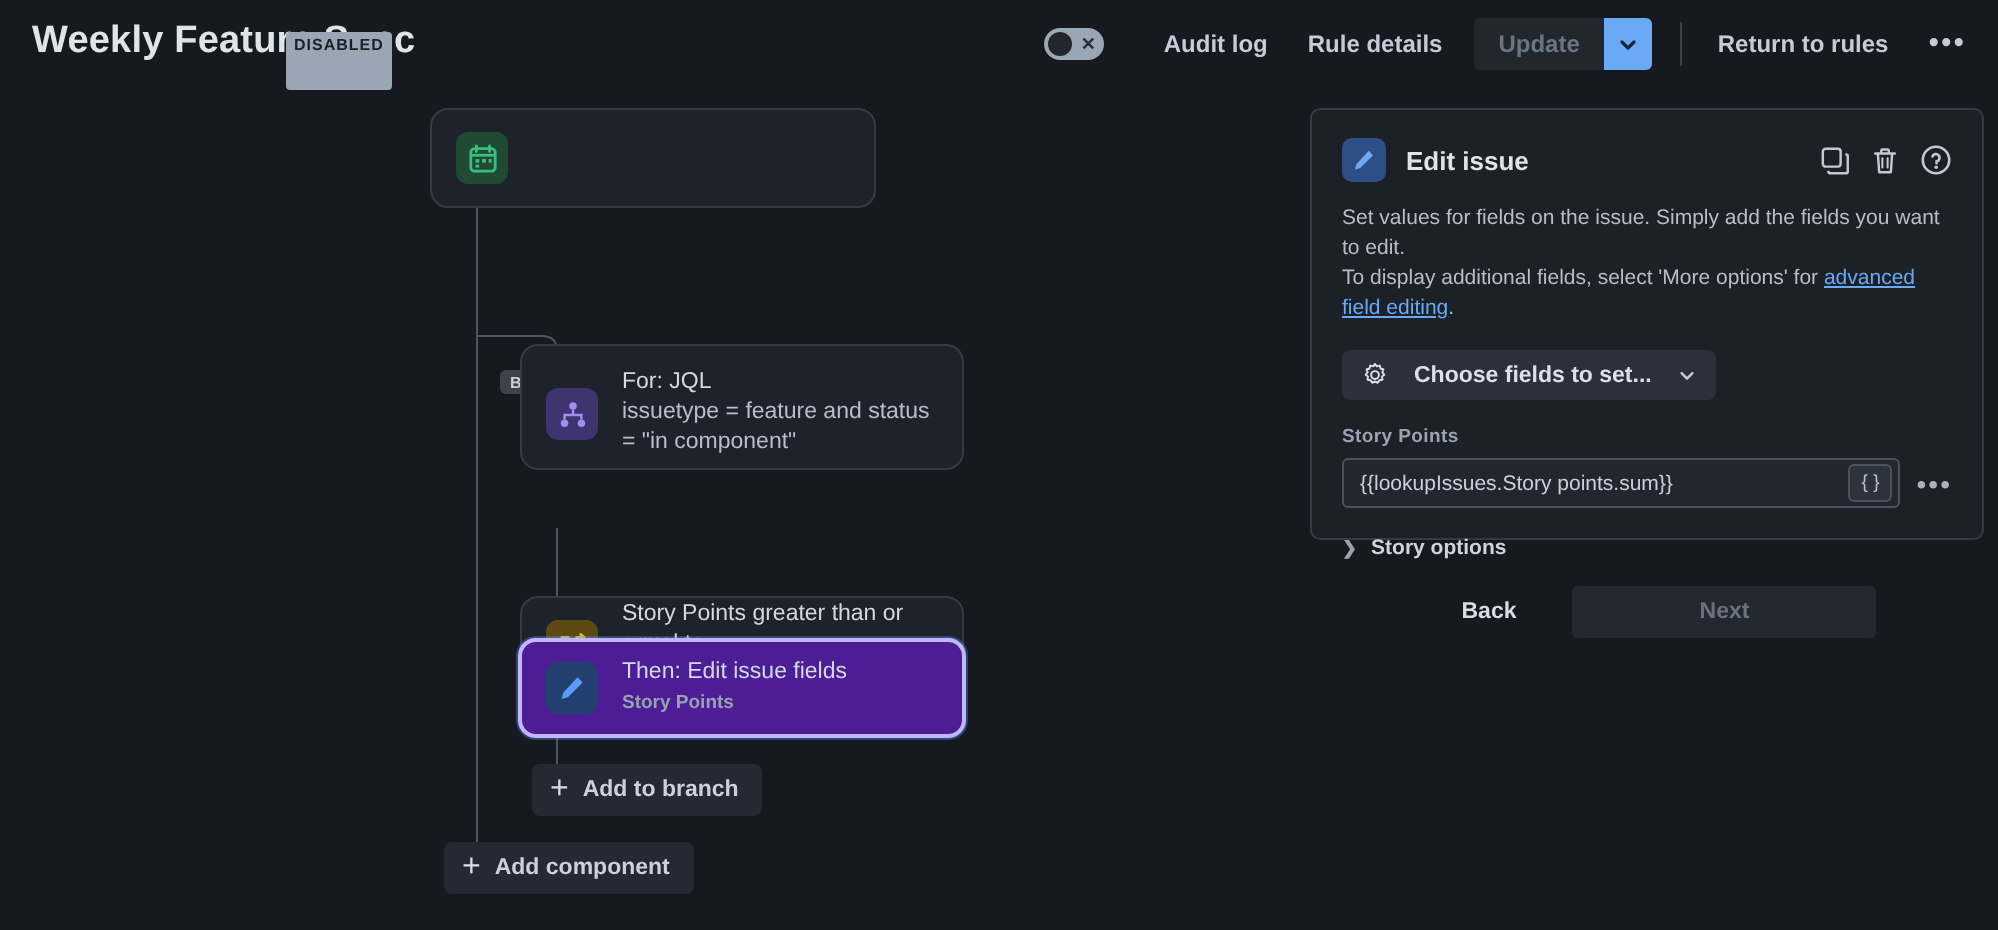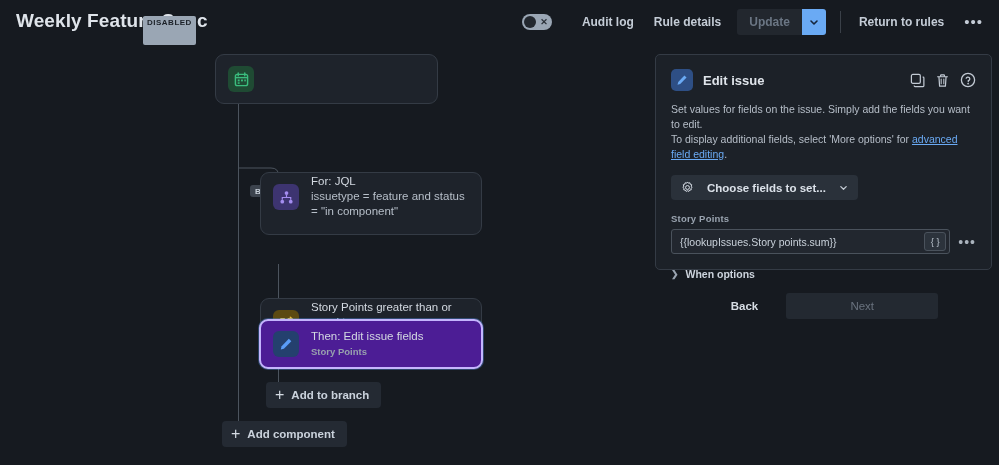--- a/index.html
+++ b/index.html
@@ -171,21 +171,21 @@
   .chev-right { font-size: 9px; color: #9aa4b0; }
   .panel-footer {
     margin-top: 13px; display: flex; align-items: center; justify-content: center; gap: 6px;
   }
   .back-btn {
     background: none; border: none; color: #d7dde4;
     font-size: 11.5px; font-weight: 700; padding: 7px 22px; cursor: pointer; border-radius: 3px;
   }
   .next-btn {
     background: #232931; border: none; color: #69727e;
-    font-size: 11.5px; font-weight: 400; padding: 7px 0; width: 152px;
+    font-size: 11.5px; font-weight: 700; padding: 7px 0; width: 152px;
     border-radius: 3px; cursor: default;
   }
 </style>
 </head>
 <body>
 
 <div class="app">
 
   <div class="header">
     <div class="rule-title">Weekly Feature Sync</div>
@@ -236,21 +236,21 @@
           <path d="M1.5 6 H14.5" stroke="#3bbd7e" stroke-width="1.5"></path>
           <path d="M4.5 1 V4 M11.5 1 V4" stroke="#3bbd7e" stroke-width="1.5" stroke-linecap="round"></path>
           <rect x="4" y="8" width="2" height="2" fill="#3bbd7e"></rect>
           <rect x="7.5" y="8" width="2" height="2" fill="#3bbd7e"></rect>
           <rect x="11" y="8" width="1.6" height="2" fill="#3bbd7e"></rect>
           <rect x="4" y="11" width="2" height="1.6" fill="#3bbd7e"></rect>
         </svg>
       </span>
     </div>
 
-    <div class="node" style="left:260px; top:128px; width:222px; height:63px; align-items:flex-start; ">
+    <div class="node" style="left:260px; top:128px; width:222px; height:63px; align-items:flex-start; padding-top:10px;">
       <span class="node-icon ic-purple" style="margin-top:11px;">
         <svg width="15" height="15" viewBox="0 0 16 16">
           <circle cx="8" cy="3.2" r="2" fill="#a48df0"></circle>
           <circle cx="3.5" cy="12.4" r="2" fill="#a48df0"></circle>
           <circle cx="12.5" cy="12.4" r="2" fill="#a48df0"></circle>
           <path d="M8 5.2 V8 M3.5 10.4 V8 H12.5 V10.4" fill="none" stroke="#a48df0" stroke-width="1.3"></path>
         </svg>
       </span>
       <span class="node-text" style="margin-top:1px;">
         <div class="node-title">For: JQL</div>
@@ -356,21 +356,21 @@
     <div class="field-row">
       <div class="field-input">
         <input type="text" value="{{lookupIssues.Story points.sum}}" style="">
         <span class="brace-btn">{ }</span>
       </div>
       <span class="field-dots">•••</span>
     </div>
 
     <div class="more-options">
       <span class="chev-right">❯</span>
-      <span>When options</span>
+      <span>Story options</span>
     </div>
 
     <div class="panel-footer">
       <button class="back-btn">Back</button>
       <button class="next-btn">Next</button>
     </div>
   </div>
 </div>
 
 </body></html>

